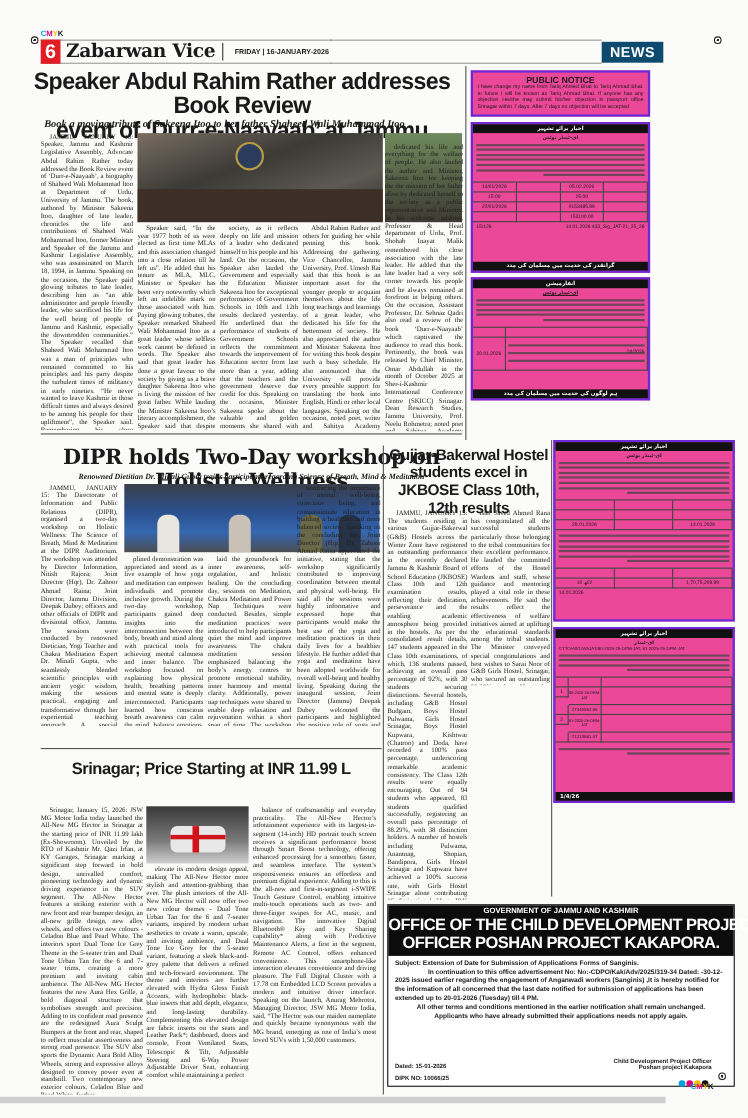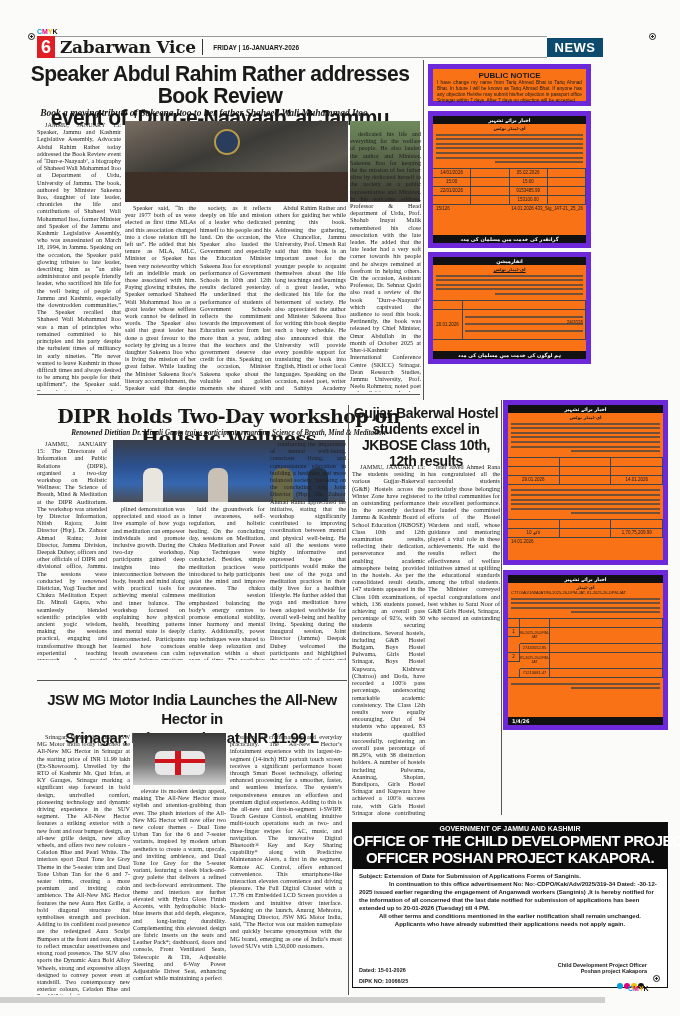--- a/index.html
+++ b/index.html
@@ -17,21 +17,21 @@
 .mastline{left:300px;top:36px;width:247px;height:22px;border-top:1px solid #999;border-bottom:1px solid #999}
 .newstab{left:547px;top:38px;width:56px;height:19px;background:#0c4a6e;color:#fff;font:bold 13px "Liberation Sans",sans-serif;display:flex;align-items:center;justify-content:center;letter-spacing:.5px}
 .h1{left:20px;top:63px;width:400px;text-align:center;font:bold 21.5px/22px "Liberation Sans",sans-serif;letter-spacing:-.6px;transform:scaleX(.98)}
 .sub{font:italic bold 9.5px "Liberation Serif",serif;text-align:center}
 .col{font:6.2px/7.2px "Liberation Serif",serif;text-align:justify;color:#222;overflow:hidden}
 .col p{text-indent:8px}
 .photo{background:linear-gradient(160deg,#7a6e62,#3b3a36 40%,#5d5a52 70%,#2b2a28);overflow:hidden}
 .rule{background:#555}
 .h2{font:bold 19px "DejaVu Serif",serif;letter-spacing:-.5px;text-align:center}
 .h3{font:bold 15px/16px "Liberation Sans",sans-serif;text-align:center;letter-spacing:-.4px}
-.notice{border:5px solid #6d28d9;background:#f97316}
+.notice{border:2px solid #6d28d9;background:#ec4899}
 .nt-title{font:bold 8px "Liberation Sans",sans-serif;text-align:center}
 .nt-body{font:4.8px/6px "Liberation Sans",sans-serif;text-align:justify;padding:0 4px}
 .urdu-head{background:#111;color:#fff;font:bold 5px "DejaVu Sans",sans-serif;text-align:center;height:8px;line-height:8px}
 .urdu-lines{padding:2px 3px}
 .ul{height:2px;background:#444;margin:2.6px 0;opacity:.75}
 .ul.s{width:60%;margin-left:auto}
 .tbl{border-top:1px solid #444;display:grid}
 .tbl div{border-right:1px solid #444;border-bottom:1px solid #444;font:4.5px "Liberation Sans",sans-serif;display:flex;align-items:center;justify-content:center;height:9px}
 .ad-black{background:#0c0c0c;color:#fff;text-align:center}
 .footer-bar{left:0;top:997px;width:605px;height:6px;background:#cfcfcf}
@@ -252,21 +252,20 @@
     <p>JAMMU, JANUARY 15: The students residing in various Gujjar-Bakerwal (G&amp;B) Hostels across the Winter Zone have registered an outstanding performance in the recently declared Jammu &amp; Kashmir Board of School Education (JKBOSE) Class 10th and 12th examination results, reflecting their dedication, perseverance and the enabling academic atmosphere being provided in the hostels. As per the consolidated result details, 147 students appeared in the Class 10th examinations, of which, 136 students passed, achieving an overall pass percentage of 92%, with 30 students securing distinctions. Several hostels, including G&amp;B Hostel Budgam, Boys Hostel Pulwama, Girls Hostel Srinagar, Boys Hostel Kupwara, Kishtwar (Chatroo) and Doda, have recorded a 100% pass percentage, underscoring remarkable academic consistency. The Class 12th results were equally encouraging. Out of 94 students who appeared, 83 students qualified successfully, registering an overall pass percentage of 88.29%, with 38 distinction holders. A number of hostels including Pulwama, Anantnag, Shopian, Bandipora, Girls Hostel Srinagar and Kupwara have achieved a 100% success rate, with Girls Hostel Srinagar alone contributing 16 distinction holders. J&amp;K Tribal Affairs Min-</p>
   </div>
 <div class="abs col" style="left:428px;top:463px;width:72px;height:160px">
     <p>ister Javed Ahmed Rana has congratulated all the successful students particularly those belonging to the tribal communities for their excellent performance. He lauded the committed efforts of the Hostel Wardens and staff, whose guidance and mentoring played a vital role in these achievements. He said the results reflect the effectiveness of welfare initiatives aimed at uplifting the educational standards among the tribal students. The Minister conveyed special congratulations and best wishes to Sarai Noor of G&amp;B Girls Hostel, Srinagar, who secured an outstanding 99.20% marks and bagged</p>
   </div>
 <div class="abs rule" style="left:501px;top:400px;width:1px;height:415px"></div>
 
 <div class="abs rule" style="left:37px;top:680px;width:310px;height:1px"></div>
 
 <div class="abs h3" style="left:37px;top:690px;width:310px;font-size:15px;line-height:19px">
-  <div>JSW MG Motor India Launches the All-New Hector in</div>
   <div>Srinagar; Price Starting at INR 11.99 L</div>
 </div>
 <div class="abs col" style="left:37px;top:733px;width:93px;height:262px">
     <p>Srinagar, January 15, 2026: JSW MG Motor India today launched the All-New MG Hector in Srinagar at the starting price of INR 11.99 lakh (Ex-Showroom). Unveiled by the RTO of Kashmir Mr. Qazi Irfan, at KY Garages, Srinagar marking a significant step forward in bold design, unrivalled comfort, pioneering technology and dynamic driving experience in the SUV segment. The All-New Hector features a striking exterior with a new front and rear bumper design, an all-new grille design, new alloy wheels, and offers two new colours - Celadon Blue and Pearl White. The interiors sport Dual Tone Ice Grey Theme in the 5-seater trim and Dual Tone Urban Tan for the 6 and 7-seater trims, creating a more premium and inviting cabin ambience. The All-New MG Hector features the new Aura Hex Grille, a bold diagonal structure that symbolises strength and precision. Adding to its confident road presence are the redesigned Aura Sculpt Bumpers at the front and rear, shaped to reflect muscular assertiveness and strong road presence. The SUV also sports the Dynamic Aura Bold Alloy Wheels, strong and expressive alloys designed to convey power even at standstill. Two contemporary new exterior colours, Celadon Blue and Pearl White, further</p>
   </div>
 <div class="abs photo" style="left:133px;top:733px;width:93px;height:52px;background:linear-gradient(180deg,#3a3a3a,#7a7a7a 60%,#cfcfcf)">
   <div style="position:absolute;left:22px;top:18px;width:50px;height:24px;background:#e8e8e8;border-radius:6px"></div>
   <div style="position:absolute;left:42px;top:18px;width:6px;height:24px;background:#d0141c"></div>
   <div style="position:absolute;left:22px;top:26px;width:50px;height:4px;background:#d0141c"></div>
 </div>

